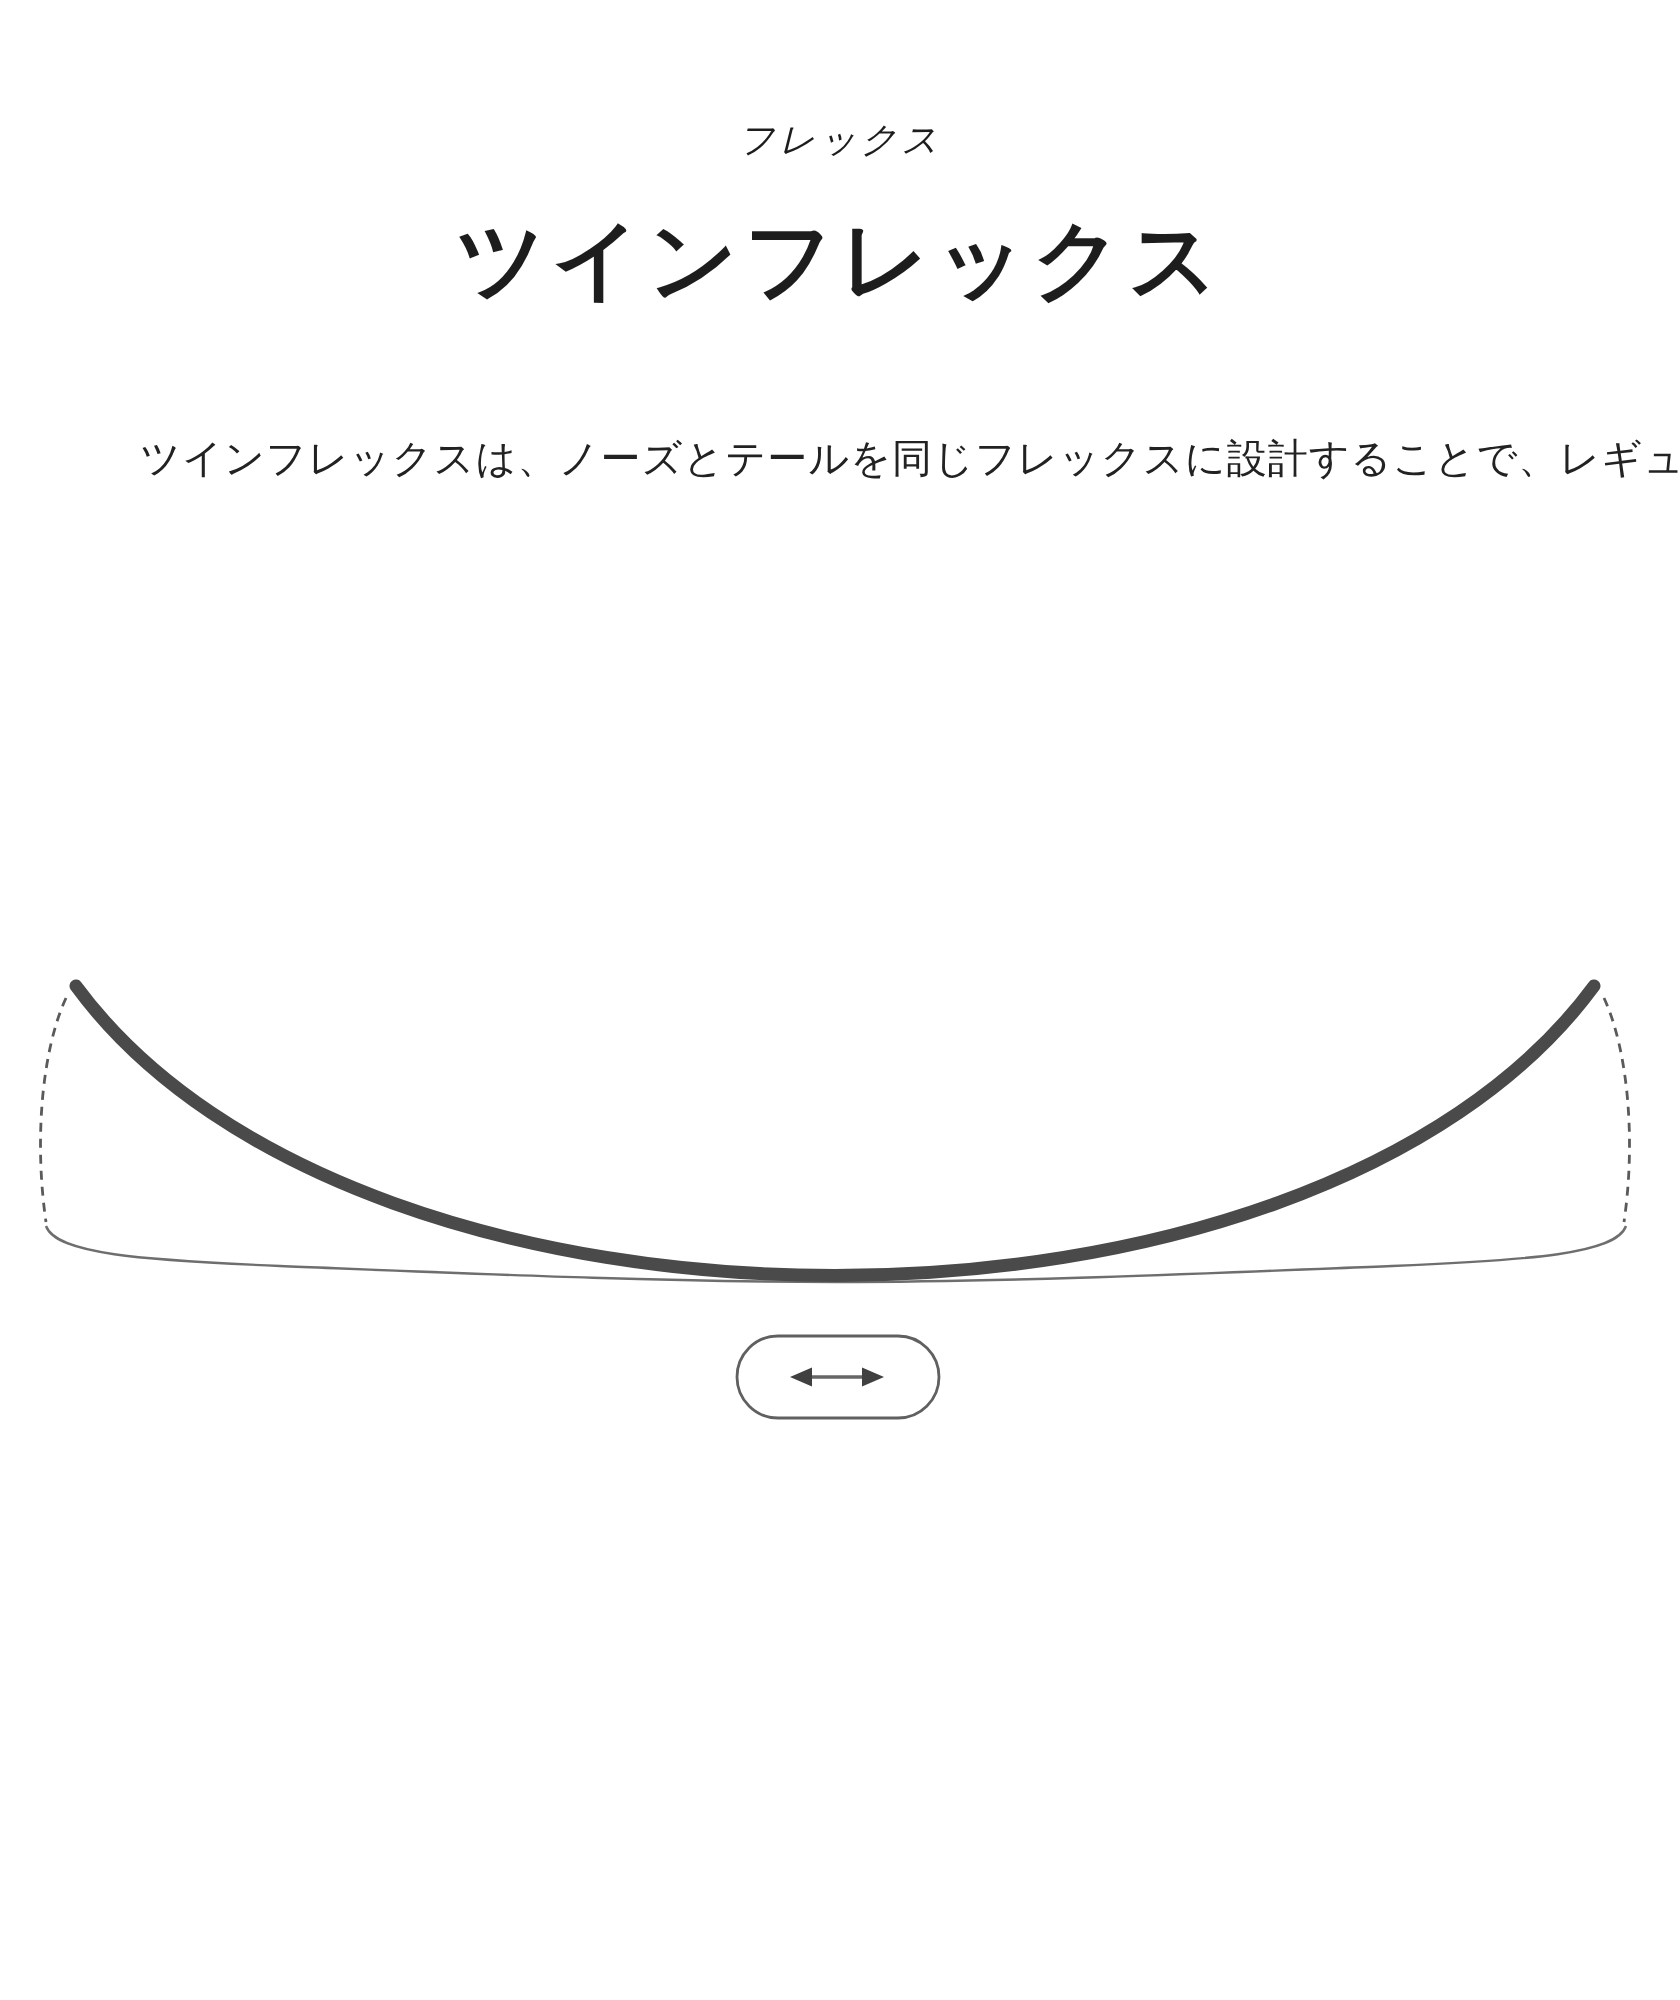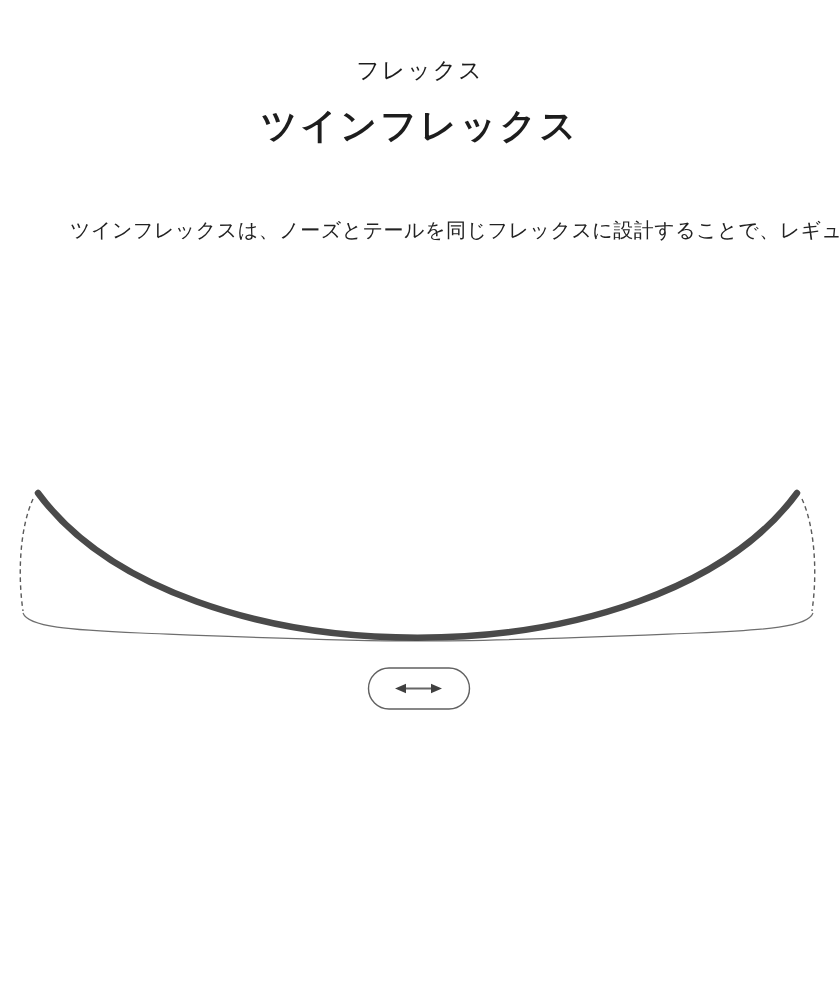--- a/index.html
+++ b/index.html
@@ -17,34 +17,35 @@
     color: #1d1d1d;
   }
   .furigana {
     position: absolute;
     top: 57px;
     left: 0;
     width: 100%;
     height: 26px;
     line-height: 26px;
     text-align: center;
-    font-size: 23px;
+    font-size: 18px;
     font-weight: 400;
     letter-spacing: 2px;
     color: #1d1d1d;
+    font-style: italic;
   }
   .title {
     position: absolute;
     top: 80px;
     left: 0;
     width: 100%;
     height: 44px;
     line-height: 44px;
     text-align: center;
-    font-size: 36px;
+    font-size: 44px;
     font-weight: 700;
     letter-spacing: 3px;
     color: #1d1d1d;
   }
   .description {
     position: absolute;
     top: 188px;
     left: 70px;
     width: 700px;
     font-size: 20px;

